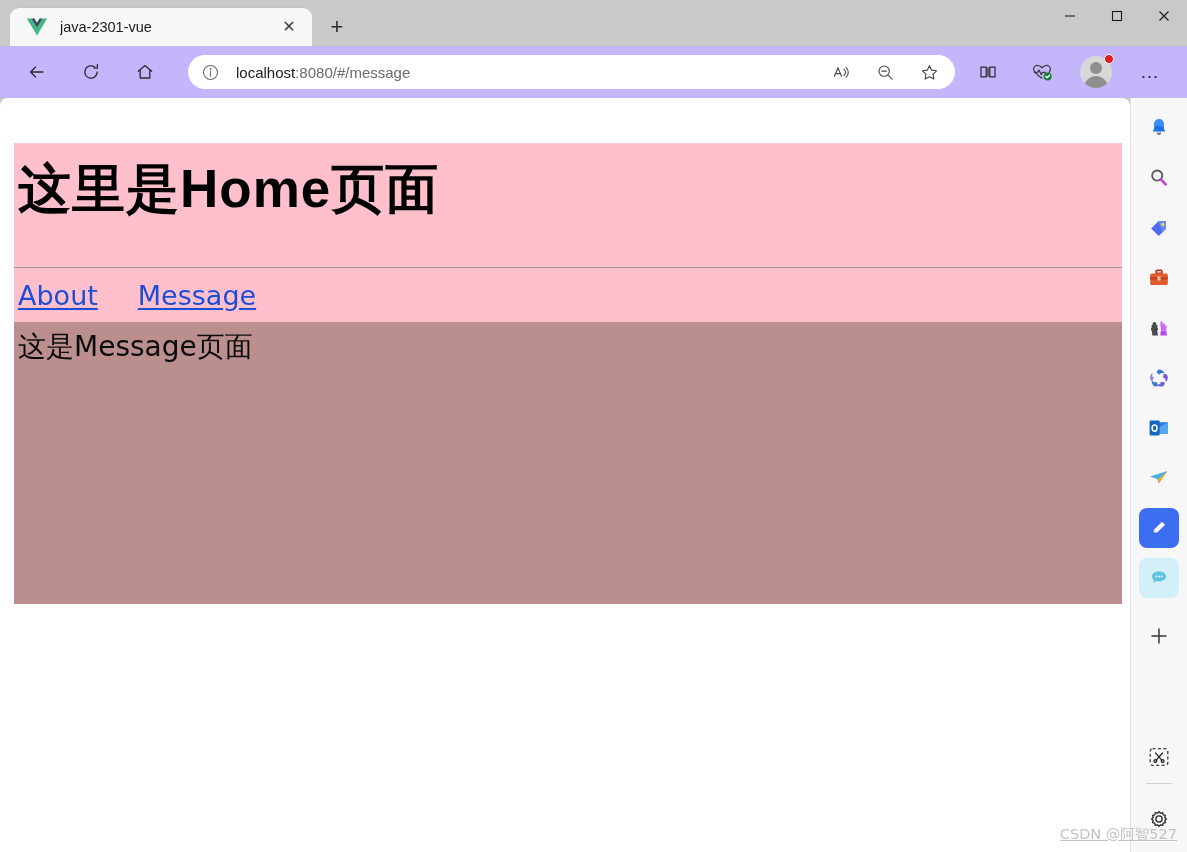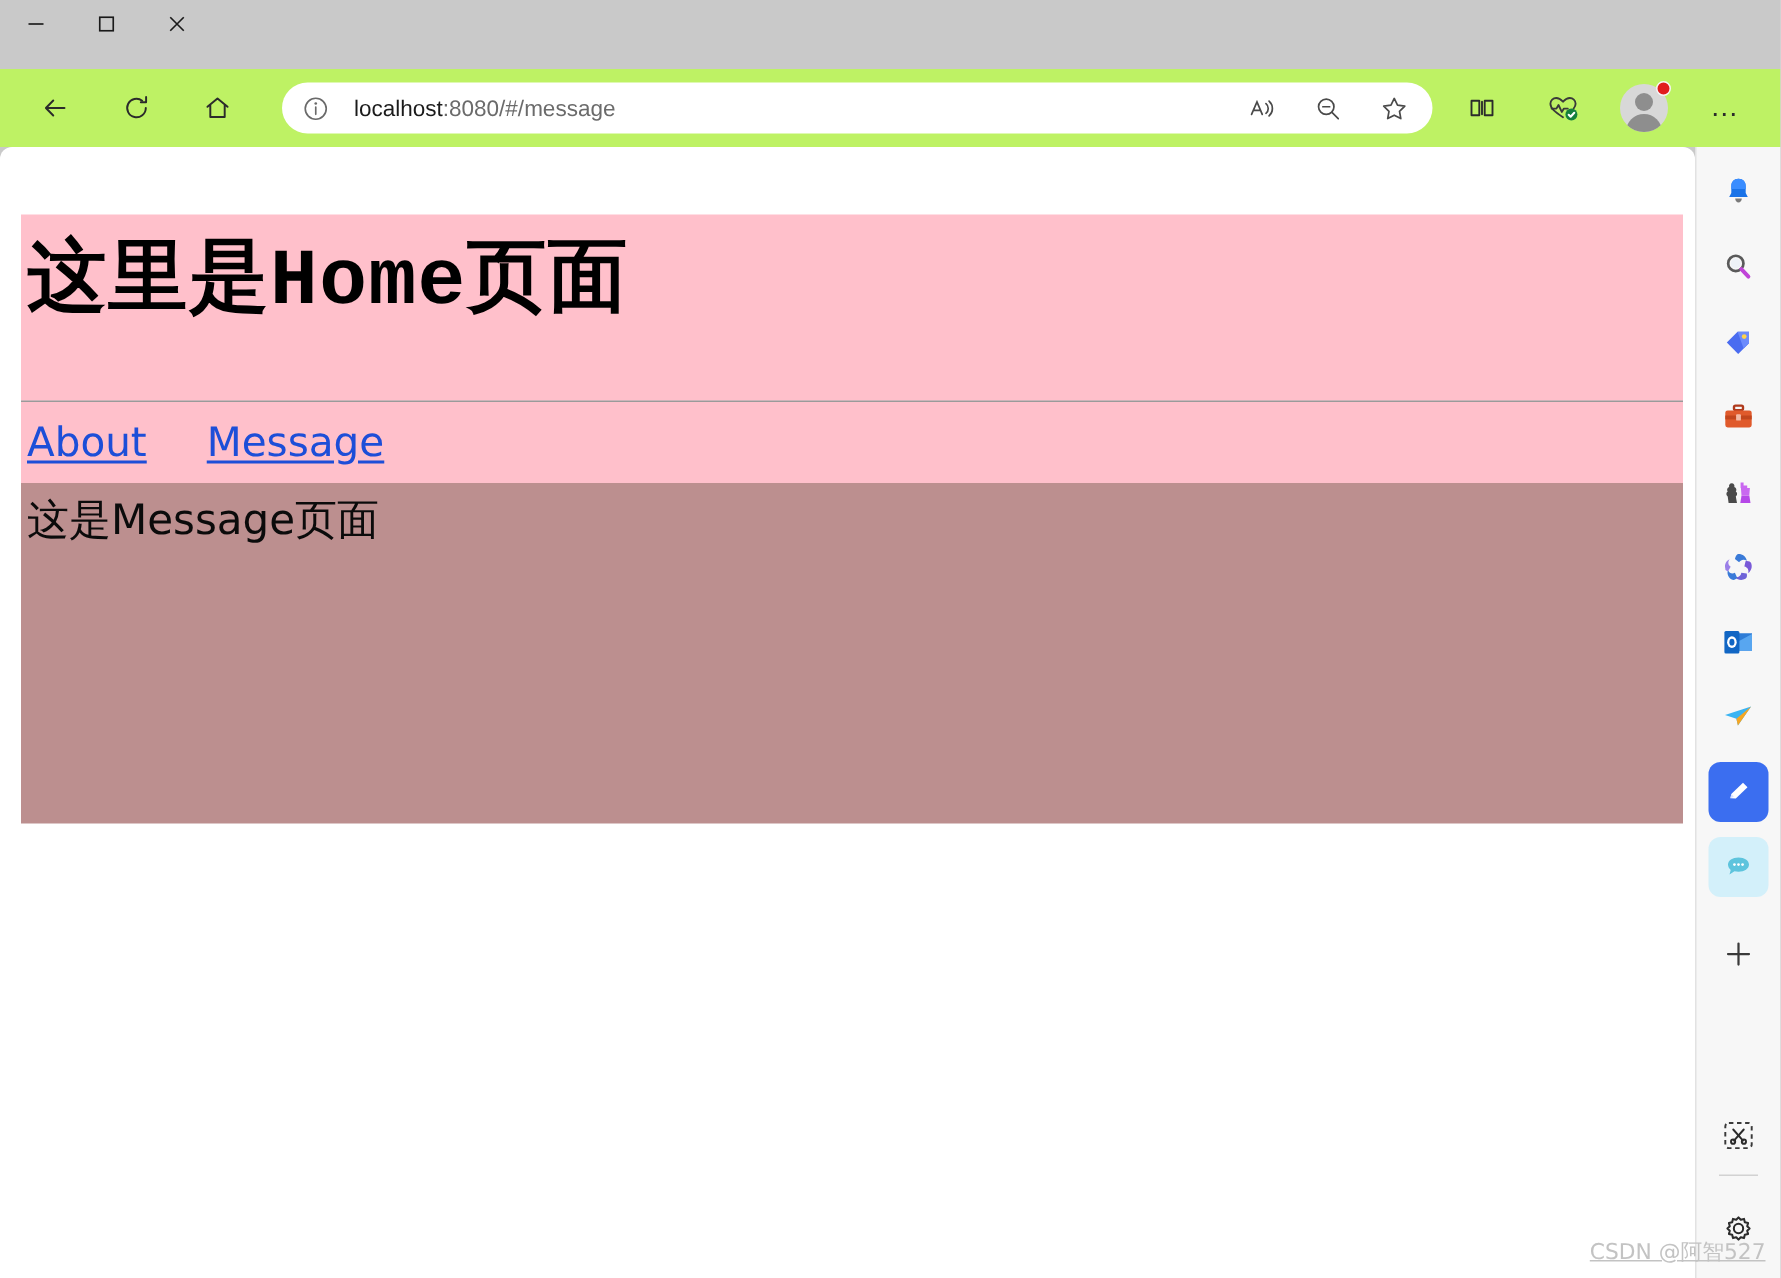--- a/index.html
+++ b/index.html
@@ -62,21 +62,21 @@
   .wc {
     width: 47px; height: 32px;
     display: flex; align-items: center; justify-content: center;
     color: #1a1a1a;
   }
 
   
   .toolbar {
     position: absolute; left: 0; top: 46px;
     width: 1187px; height: 52px;
-    background: #bef264;
+    background: #c4b5fd;
     display: flex; align-items: center;
     padding: 0 10px;
   }
   .tb-btn {
     width: 36px; height: 36px; border-radius: 6px;
     display: flex; align-items: center; justify-content: center;
     color: #2b2b2b; flex: 0 0 auto;
     margin: 0 9px;
   }
   .omnibox {
@@ -134,21 +134,21 @@
   .page {
     position: absolute; left: 14px; top: 45px;
     width: 1108px;
   }
   .hero {
     background: #ffc0cb;
     padding: 18px 0 0 0;
     height: 124px;
   }
   .hero h1 {
-    font-family: Liberation Mono, monospace;
+    font-family: Liberation Sans, sans-serif;
     font-size: 53px; line-height: 1.05;
     color: #000; font-weight: 700;
     padding: 0 0 0 4px;
     letter-spacing: 1px;
   }
   .divider {
     border: none;
     border-top: 1px solid #9a9a9a;
     background: #ffc0cb;
     margin: 0;
@@ -162,21 +162,21 @@
   }
   .navbar a {
     font-family: "DejaVu Sans", "Liberation Sans", sans-serif;
     font-size: 27px; color: #1d4ed8;
     text-decoration: underline;
     text-underline-offset: 3px;
     margin-right: 40px;
   }
   .routerview {
     background: #bc8f8f;
-    height: 227px;
+    height: 282px;
     padding: 6px 0 0 4px;
   }
   .routerview p {
     font-family: "DejaVu Sans", "Liberation Sans", sans-serif;
     font-size: 28px; color: #0b0b0b; font-weight: 400;
   }
 
   
   .sidebar {
     position: absolute; right: 0; top: 98px;
@@ -202,20 +202,35 @@
     text-decoration: underline;
   }
   svg { display: block; }
 </style>
 </head>
 <body>
 
 <div class="window">
 
   <div class="titlebar">
+    <div class="tabstrip">
+
+      <div class="tab">
+        <span class="vue-logo">
+          <svg viewBox="0 0 26 22" width="22" height="20" aria-hidden="true">
+            <path d="M1 1 L6.5 1 L13 12 L19.5 1 L25 1 L13 21 Z" fill="#41b883"></path>
+            <path d="M6.5 1 L10 1 L13 6 L16 1 L19.5 1 L13 12 Z" fill="#35495e"></path>
+          </svg>
+        </span>
+        <span class="tab-title">java-2301-vue</span>
+        <span class="tab-close">✕</span>
+      </div>
+
+      <div class="newtab">+</div>
+    </div>
 
     <div class="wincontrols">
       <div class="wc">
         <svg width="12" height="12" viewBox="0 0 12 12">
             <path d="M1 6 H11" stroke="#1a1a1a" stroke-width="1.1"></path>
           </svg>
       </div>
       <div class="wc">
         <svg width="12" height="12" viewBox="0 0 12 12">
             <rect x="1.5" y="1.5" width="9" height="9" fill="none" stroke="#1a1a1a" stroke-width="1.1"></rect>

